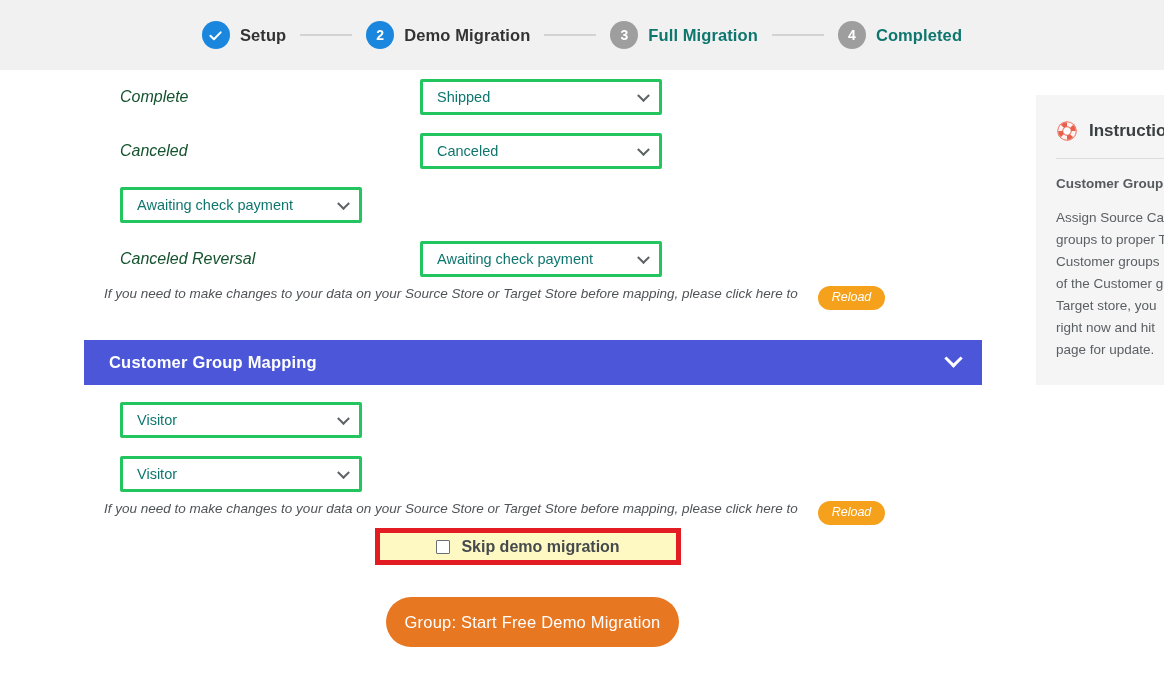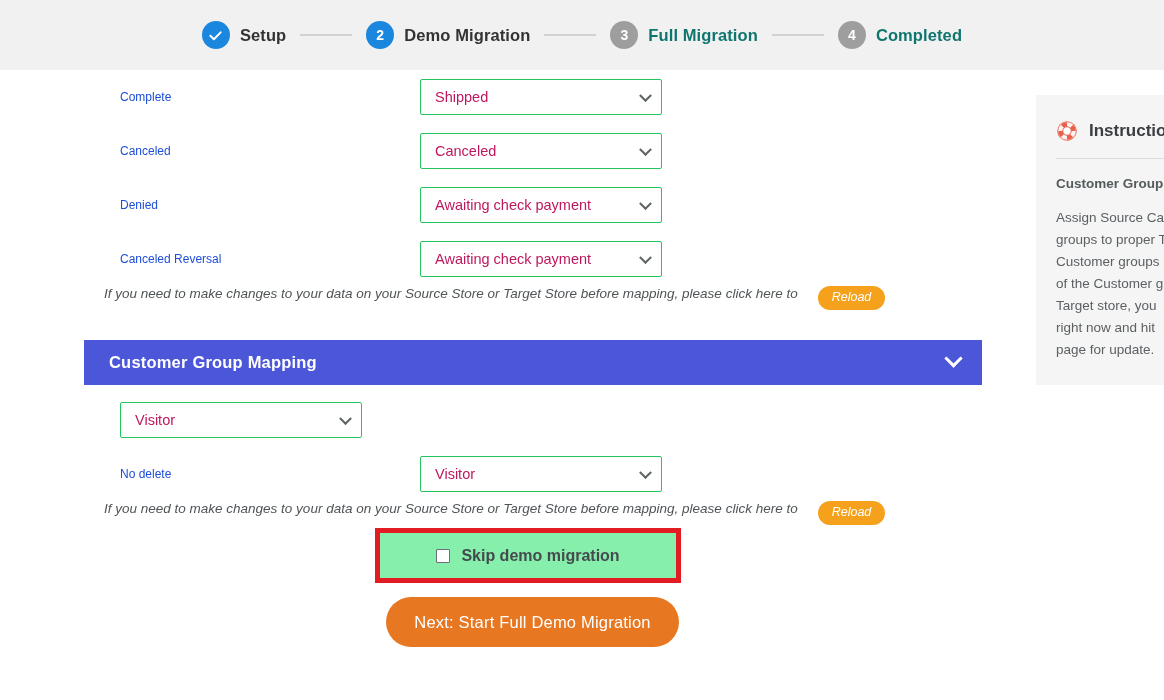--- a/index.html
+++ b/index.html
@@ -43,31 +43,32 @@
 
   
   .content { position: absolute; left: 0; top: 70px; width: 1164px; }
 
   .map-row {
     display: flex; align-items: center;
     height: 54px;
     padding-left: 120px;
   }
   .map-label {
-    width: 300px; font-size: 12px; color: #1d4ed8;
-    white-space: nowrap;
+    width: 300px; font-size: 16px; color: #14532d;
+    white-space: nowrap;
+    font-style: italic;
   }
   .map-select {
     position: relative;
     width: 242px; height: 36px;
-    border: 1px solid #22c55e; background: #fff;
+    border: 3px solid #22c55e; background: #fff;
     border-radius: 2px;
     display: flex; align-items: center;
     padding: 0 28px 0 14px;
-    font-size: 14.5px; color: #be185d;
+    font-size: 14.5px; color: #0f766e;
   }
   .map-select .sel-text { white-space: nowrap; overflow: hidden; text-overflow: ellipsis; }
   .caret {
     position: absolute; right: 11px; top: 50%;
     width: 9px; height: 9px;
     border-right: 2px solid #5e6366; border-bottom: 2px solid #5e6366;
     transform: translateY(-65%) rotate(45deg);
   }
 
   .notice {
@@ -103,23 +104,23 @@
   }
   .section-caret {
     width: 13px; height: 13px;
     border-right: 3px solid #ffffff; border-bottom: 3px solid #ffffff;
     transform: translateY(-4px) rotate(45deg);
   }
 
   
   .skip-wrap {
     position: absolute; left: 375px; top: 528px;
-    width: 306px; height: 55px;
+    width: 306px; height: 37px;
     border: 5px solid #e31c23;
-    background: #86efac;
+    background: #fef9c3;
     display: flex; align-items: center; justify-content: center;
   }
   .skip-inner { display: flex; align-items: center; }
   .skip-box {
     width: 14px; height: 14px;
     border: 1.5px solid #6b6f72; background: #fff;
     border-radius: 1px;
     margin-right: 11px;
   }
   .skip-label { font-size: 16px; font-weight: bold; color: #444a4d; white-space: nowrap; }
@@ -217,21 +218,20 @@
 
     <div class="map-row">
       <div class="map-label">Canceled</div>
       <div class="map-select">
         <span class="sel-text">Canceled</span>
         <span class="caret"></span>
       </div>
     </div>
 
     <div class="map-row">
-      <div class="map-label">Denied</div>
       <div class="map-select">
         <span class="sel-text">Awaiting check payment</span>
         <span class="caret"></span>
       </div>
     </div>
 
     <div class="map-row">
       <div class="map-label">Canceled Reversal</div>
       <div class="map-select">
         <span class="sel-text">Awaiting check payment</span>
@@ -252,42 +252,41 @@
     <div style="height:8px"></div>
 
     <div class="map-row">
       <div class="map-select">
         <span class="sel-text">Visitor</span>
         <span class="caret"></span>
       </div>
     </div>
 
     <div class="map-row">
-      <div class="map-label">No delete</div>
       <div class="map-select">
         <span class="sel-text">Visitor</span>
         <span class="caret"></span>
       </div>
     </div>
 
     <div class="notice">
       <span class="notice-text">If you need to make changes to your data on your Source Store or Target Store before mapping, please click here to</span>
       <span class="reload-pill">Reload</span>
     </div>
 
   </div>
 
   <div class="skip-wrap">
     <label class="skip-inner">
       <span class="skip-box"></span>
       <span class="skip-label">Skip demo migration</span>
     </label>
   </div>
 
-  <button class="next-btn">Next: Start Full Demo Migration</button>
+  <button class="next-btn">Group: Start Free Demo Migration</button>
 
   <div class="instructions">
     <div class="ins-head">
       <svg class="lifebuoy" viewBox="0 0 32 32" aria-hidden="true">
         <circle cx="16" cy="16" r="14" fill="#e8604c"></circle>
         <circle cx="16" cy="16" r="13.2" fill="none" stroke="#ffffff" stroke-width="1"></circle>
         <path d="M16 2 a14 14 0 0 1 9.9 4.1 l-5.3 5.3 a6.5 6.5 0 0 0 -4.6 -1.9 z" fill="#ffffff" opacity="0.92"></path>
         <path d="M29.9 16 a14 14 0 0 1 -4.1 9.9 l-5.3 -5.3 a6.5 6.5 0 0 0 1.9 -4.6 z" fill="#ffffff" opacity="0.92"></path>
         <path d="M16 30 a14 14 0 0 1 -9.9 -4.1 l5.3 -5.3 a6.5 6.5 0 0 0 4.6 1.9 z" fill="#ffffff" opacity="0.92"></path>
         <path d="M2.1 16 a14 14 0 0 1 4.1 -9.9 l5.3 5.3 a6.5 6.5 0 0 0 -1.9 4.6 z" fill="#ffffff" opacity="0.92"></path>

